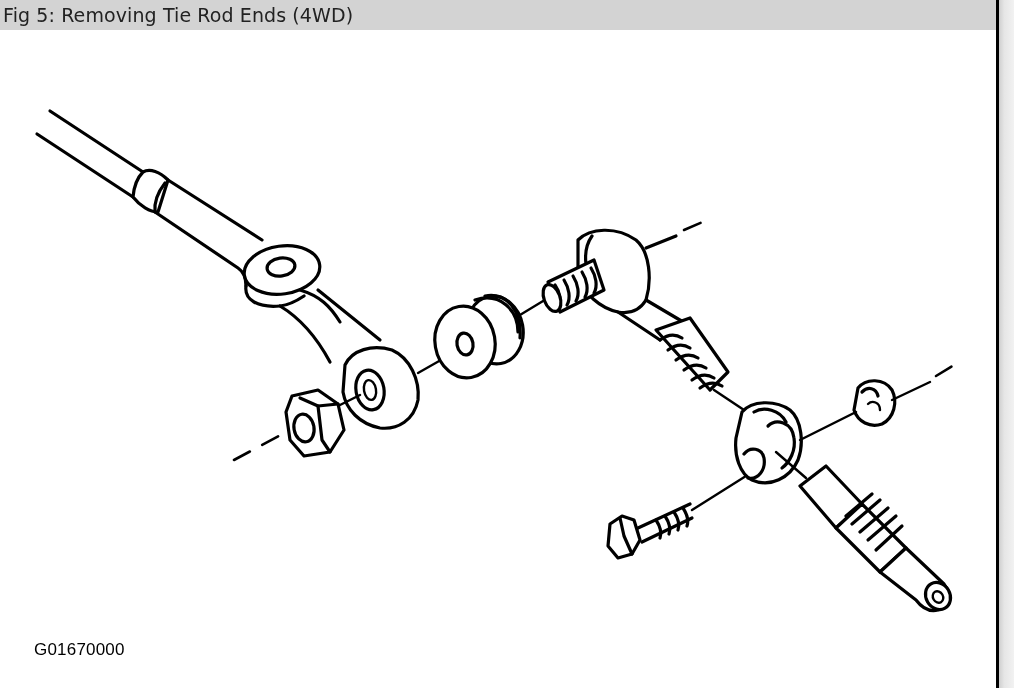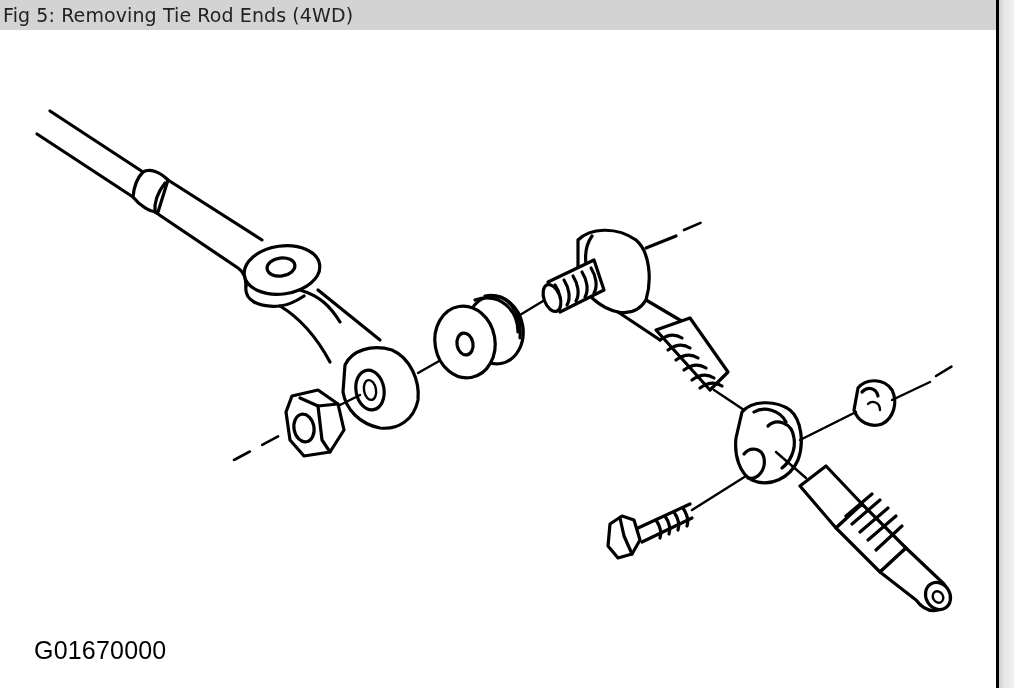--- a/index.html
+++ b/index.html
@@ -65,21 +65,21 @@
       left: 0;
       top: 30px;
       width: 996px;
       height: 658px;
     }
     .figure-code {
       position: absolute;
       left: 34px;
       top: 636px;
       font-family: "Liberation Sans", sans-serif;
-      font-size: 25px;
+      font-size: 17px;
       line-height: 28px;
       color: #000000;
       letter-spacing: 0.2px;
     }
     svg .ink { fill: none; stroke: #000; stroke-width: 3.2; stroke-linecap: round; stroke-linejoin: round; }
     svg .ink-thin { fill: none; stroke: #000; stroke-width: 2.4; stroke-linecap: round; stroke-linejoin: round; }
     svg .ink-fill { fill: #ffffff; stroke: #000; stroke-width: 3.2; stroke-linejoin: round; }
     svg .dash { fill: none; stroke: #000; stroke-width: 2.6; stroke-linecap: round; stroke-dasharray: 18 14; }
     svg .axis { fill: none; stroke: #000; stroke-width: 2.4; stroke-linecap: round; }
   </style>

